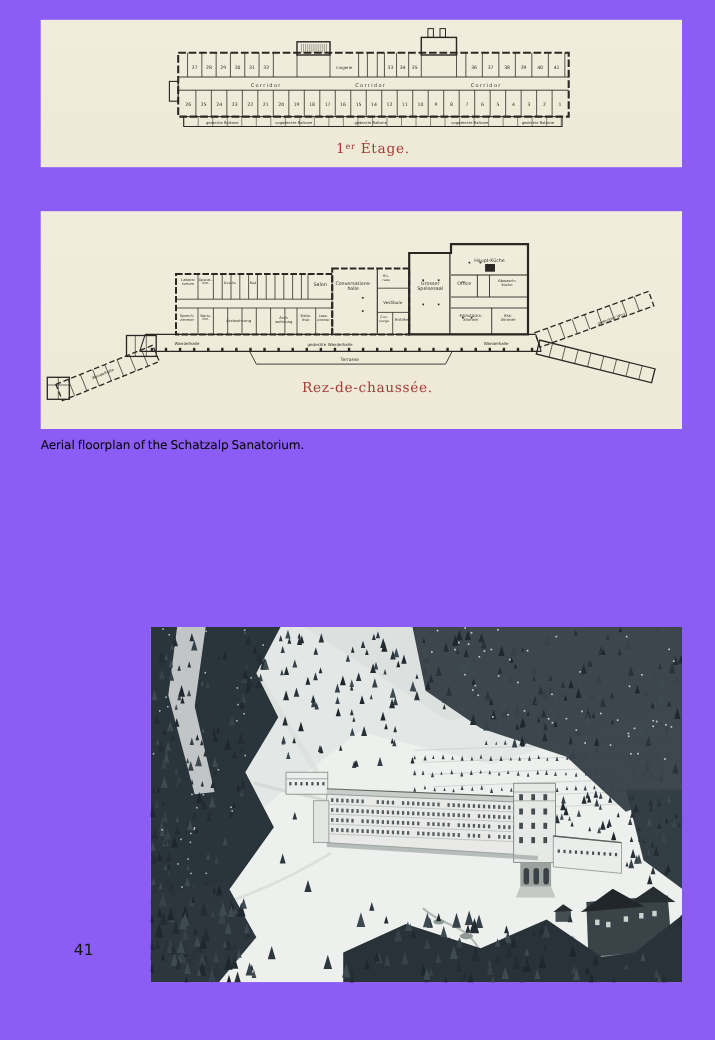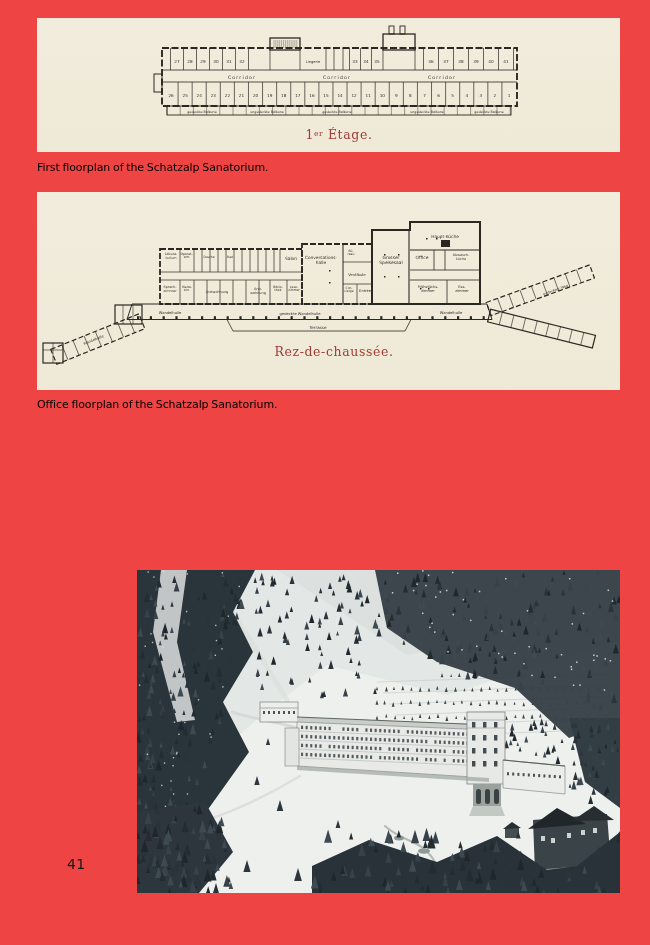--- a/index.html
+++ b/index.html
@@ -1,17 +1,17 @@
 <!DOCTYPE html>
 <html><head>
 <meta charset="utf-8">
 <style>
   *{box-sizing:border-box}
   html,body{margin:0;padding:0;background:#ffffff}
-  .page{position:relative;width:650px;height:945px;background:#ef4444;
+  .page{position:relative;width:650px;height:945px;background:#8b5cf6;
         font-family:"DejaVu Sans",sans-serif;overflow:hidden}
   figure{margin:0}
   .plan-panel{position:absolute;background:linear-gradient(180deg,#f1ecdc 0%,#efe9d7 100%)}
   .plan-panel svg,.photo-fig svg{display:block;width:100%;height:100%}
   .photo-fig{position:absolute}
   .caption{position:absolute;left:37px;font-size:11px;color:#000;
            letter-spacing:-0.1px;word-spacing:-0.6px;white-space:nowrap}
   .page-number{position:absolute;left:67px;top:856px;font-size:14px;color:#161616;letter-spacing:.3px}
 </style>
 </head>
@@ -165,21 +165,20 @@
           <text x="276" y="44.5" font-size="3.6" fill="#33302a" text-anchor="middle" font-family="&quot;DejaVu Sans&quot;,sans-serif" letter-spacing="0"><tspan x="276" dy="0">Lingerie</tspan></text>
           <text x="165" y="94.8" font-size="3.3" fill="#33302a" text-anchor="middle" font-family="&quot;DejaVu Sans&quot;,sans-serif" letter-spacing="0"><tspan x="165" dy="0">gedeckte Balkone</tspan></text>
           <text x="230" y="94.8" font-size="3.3" fill="#33302a" text-anchor="middle" font-family="&quot;DejaVu Sans&quot;,sans-serif" letter-spacing="0"><tspan x="230" dy="0">ungedeckte Balkone</tspan></text>
           <text x="300" y="94.8" font-size="3.3" fill="#33302a" text-anchor="middle" font-family="&quot;DejaVu Sans&quot;,sans-serif" letter-spacing="0"><tspan x="300" dy="0">gedeckte Balkone</tspan></text>
           <text x="390" y="94.8" font-size="3.3" fill="#33302a" text-anchor="middle" font-family="&quot;DejaVu Sans&quot;,sans-serif" letter-spacing="0"><tspan x="390" dy="0">ungedeckte Balkone</tspan></text>
           <text x="452" y="94.8" font-size="3.3" fill="#33302a" text-anchor="middle" font-family="&quot;DejaVu Sans&quot;,sans-serif" letter-spacing="0"><tspan x="452" dy="0">gedeckte Balkone</tspan></text>
           <text x="302" y="121" font-size="12.5" fill="#a43c38" text-anchor="middle" font-family="&quot;DejaVu Serif&quot;,serif" letter-spacing="0.6"><tspan>1</tspan><tspan dy="-3.5" font-size="7.5">er</tspan><tspan dy="3.5"> Étage.</tspan></text>
         </g>
     </svg>
   </figure>
-  <div class="caption" style="top:161px">First floorplan of the Schatzalp Sanatorium.</div>
 
   <figure class="plan-panel" style="left:37px;top:192px;width:583px;height:198px">
     <svg viewBox="0 0 583 198">
       <g id="plan2-g">
           <rect x="123" y="57" width="142" height="55" fill="none" stroke="#2b2824" stroke-width="1.8" stroke-dasharray="6 2"></rect>
           <rect x="265" y="52" width="70" height="60" fill="none" stroke="#2b2824" stroke-width="1.8" stroke-dasharray="6 2"></rect>
           <polygon points="335,112 443,112 443,30 373,30 373,38 335,38" fill="none" stroke="#2b2824" stroke-width="2"></polygon>
           <line x1="123" y1="80" x2="265" y2="80" stroke="#2b2824" stroke-width="0.7"></line>
           <line x1="123" y1="88" x2="265" y2="88" stroke="#2b2824" stroke-width="0.7"></line>
           <line x1="143" y1="57" x2="143" y2="80" stroke="#2b2824" stroke-width="0.7"></line>
@@ -322,21 +321,21 @@
           <text x="133" y="121.8" font-size="3.7" fill="#33302a" text-anchor="middle" font-family="&quot;DejaVu Sans&quot;,sans-serif" letter-spacing="0"><tspan x="133" dy="0">Wandelhalle</tspan></text>
           <text x="263" y="122.8" font-size="3.7" fill="#33302a" text-anchor="middle" font-family="&quot;DejaVu Sans&quot;,sans-serif" letter-spacing="0"><tspan x="263" dy="0">gedeckte Wandelhalle</tspan></text>
           <text x="414" y="121.8" font-size="3.7" fill="#33302a" text-anchor="middle" font-family="&quot;DejaVu Sans&quot;,sans-serif" letter-spacing="0"><tspan x="414" dy="0">Wandelhalle</tspan></text>
           <text x="281" y="136.5" font-size="4.1" fill="#33302a" text-anchor="middle" font-family="&quot;DejaVu Sans&quot;,sans-serif" letter-spacing="0"><tspan x="281" dy="0">Terrasse</tspan></text>
           <text x="57" y="149" font-size="3.5" fill="#33302a" text-anchor="middle" font-family="&quot;DejaVu Sans&quot;,sans-serif" letter-spacing="0" transform="rotate(-22 57 149)"><tspan x="57" dy="0">Wandelhalle</tspan></text>
           <text x="519" y="99" font-size="3.5" fill="#33302a" text-anchor="middle" font-family="&quot;DejaVu Sans&quot;,sans-serif" letter-spacing="0" transform="rotate(-20 519 99)"><tspan x="519" dy="0">gedeckter Weg</tspan></text>
           <text x="297" y="164" font-size="12.5" fill="#a43c38" text-anchor="middle" font-family="&quot;DejaVu Serif&quot;,serif" letter-spacing="0.6"><tspan x="297" dy="0">Rez-de-chaussée.</tspan></text>
         </g>
     </svg>
   </figure>
-  <div class="caption" style="top:398px">Office floorplan of the Schatzalp Sanatorium.</div>
+  <div class="caption" style="top:398px">Aerial floorplan of the Schatzalp Sanatorium.</div>
 
   <figure class="photo-fig" style="left:137px;top:570px;width:483px;height:323px">
     <svg viewBox="0 0 483 323">
       <g id="photo-g">
           <rect x="0" y="0" width="483" height="323" fill="#eef0ee"></rect>
           <polygon points="0,0 483,0 483,70 310,125 190,95 125,145 0,255" fill="#e3e7e5"></polygon>
           <polygon points="140,0 483,0 483,45 270,85" fill="#dce1df"></polygon>
           <path d="M70,0 L150,130" fill="none" stroke="#dbe0dd" stroke-width="5" stroke-linecap="round" opacity="0.7"></path>
           <path d="M210,0 L255,70" fill="none" stroke="#dde2df" stroke-width="4" stroke-linecap="round" opacity="0.7"></path>
           <line x1="240" y1="112" x2="478" y2="104" stroke="#ccd2cf" stroke-width="0.8"></line>

